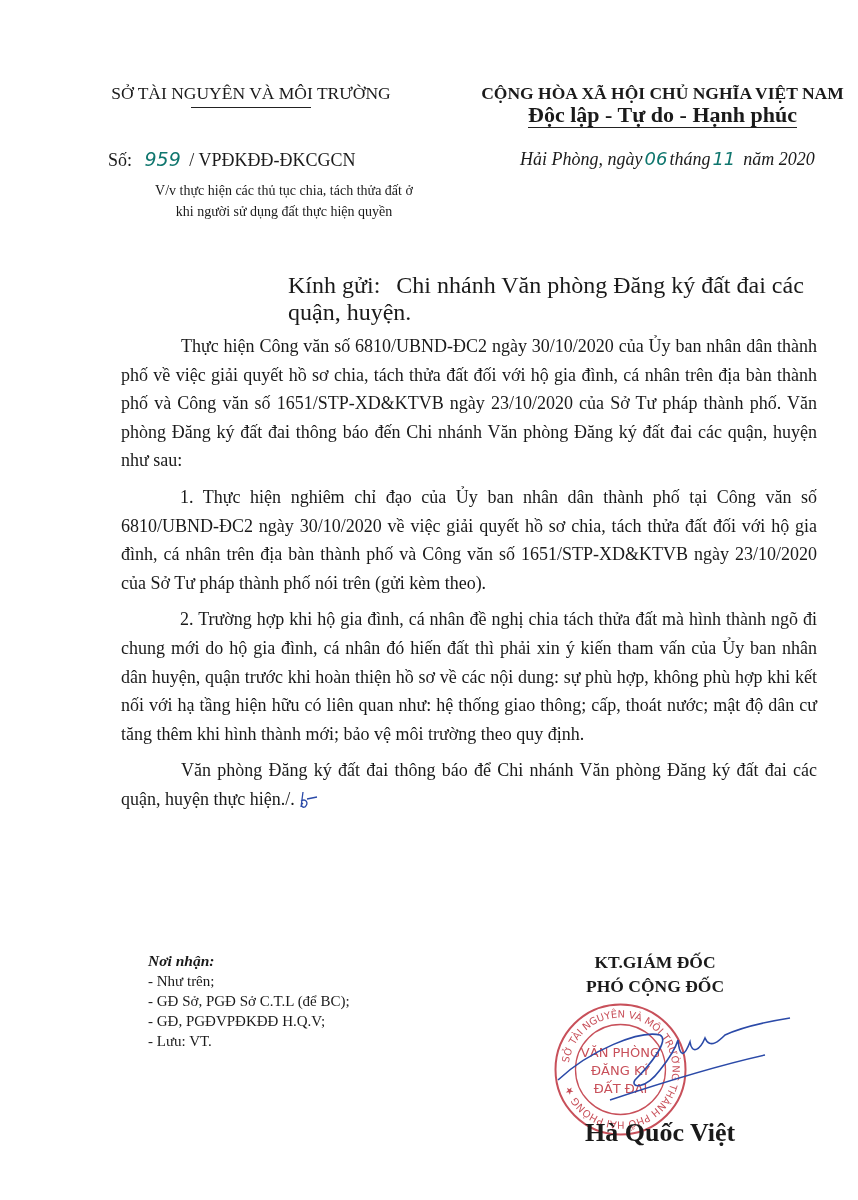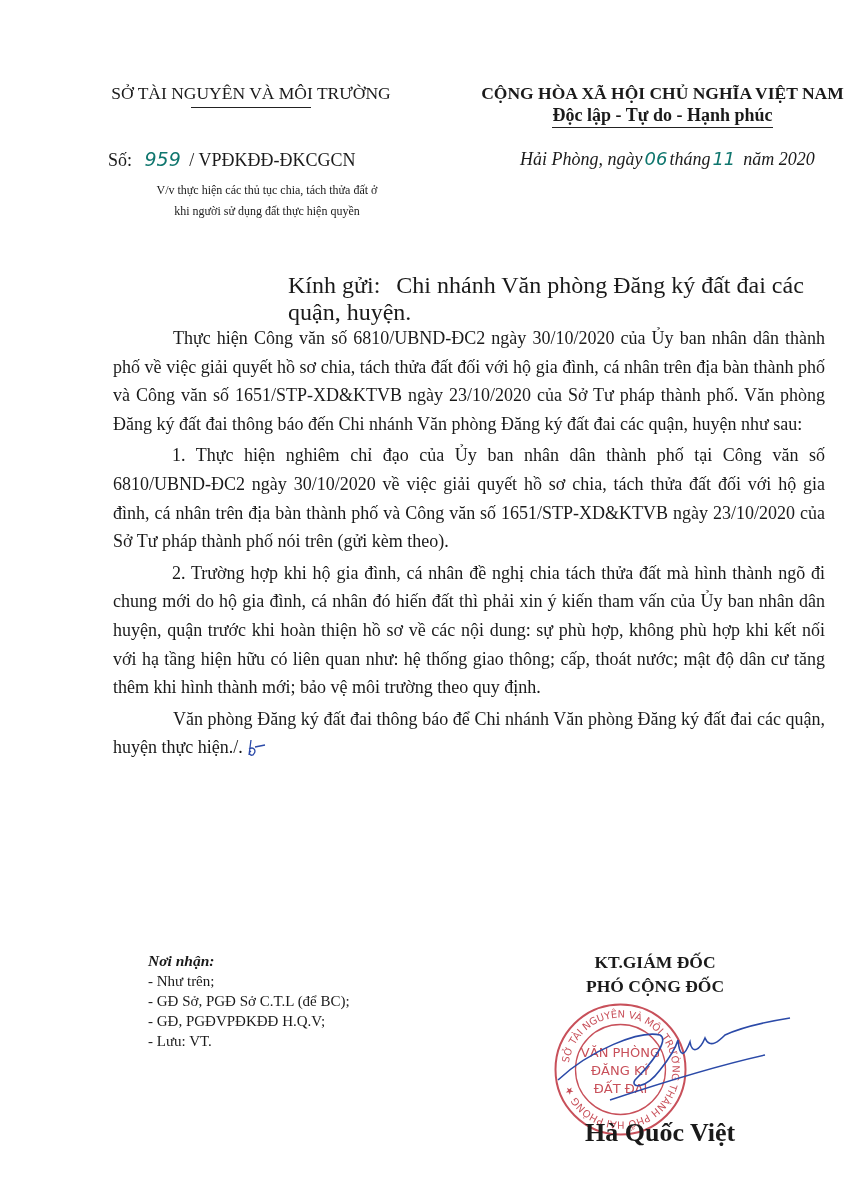--- a/index.html
+++ b/index.html
@@ -8,28 +8,28 @@
     font-family: "Liberation Serif", "DejaVu Serif", serif; color: #1a1a1a;
   }
   .abs { position: absolute; }
   .center { text-align: center; }
   .hdr-left { left: 81px; top: 82px; width: 340px; }
   .hdr-left .l1 { font-size: 17.5px; line-height: 22px; }
   .hdr-left .l2 { font-size: 17.5px; line-height: 22px; font-weight: bold; }
   .hdr-left .rule { width: 120px; height: 1px; background: #222; margin: 3px auto 0 auto; }
   .hdr-right { left: 470px; top: 82px; width: 385px; }
   .hdr-right .l1 { font-size: 17.5px; line-height: 22px; font-weight: bold; }
-  .hdr-right .l2 { font-size: 18px; line-height: 22px; font-weight: bold; display:inline-block; border-bottom: 1.3px solid #222; padding-bottom: 1px; }
+  .hdr-right .l2 { font-size: 22px; line-height: 22px; font-weight: bold; display:inline-block; border-bottom: 1.3px solid #222; padding-bottom: 1px; }
   .so { left: 108px; top: 148px; font-size: 18px; }
   .hand { font-family: "DejaVu Sans", sans-serif; color: #0f766e; font-style: italic; font-size: 19px; text-align: center; }
-  .vv { left: 87px; top: 180px; width: 360px; font-size: 12px; line-height: 21px; }
+  .vv { left: 104px; top: 180px; width: 360px; font-size: 14px; line-height: 21px; }
   .date { left: 520px; top: 148px; font-size: 18px; font-style: italic; }
   .kg { left: 288px; top: 272px; font-size: 24px; }
   .para { left: 113px; width: 712px; font-size: 18px; line-height: 28.6px; text-align: justify; }
-  .para p { margin: 0; text-indent: 60px; text-align: justify; }
+  .para p { margin: 8px; text-indent: 60px; text-align: justify; }
   .para p.item { text-indent: 59px; }
   .nn { left: 148px; top: 951px; font-size: 15px; line-height: 20px; }
   .nn .title { font-weight: bold; font-style: italic; font-size: 15.5px; }
   .sig { left: 555px; top: 950px; width: 200px; font-size: 17.5px; line-height: 24px; font-weight: bold; }
   .stamp { left: 553px; top: 1002px; width: 135px; height: 135px; }
   .signame { left: 585px; top: 1118px; font-size: 26px; font-weight: bold; }
 </style>
 </head>
 <body>
 

